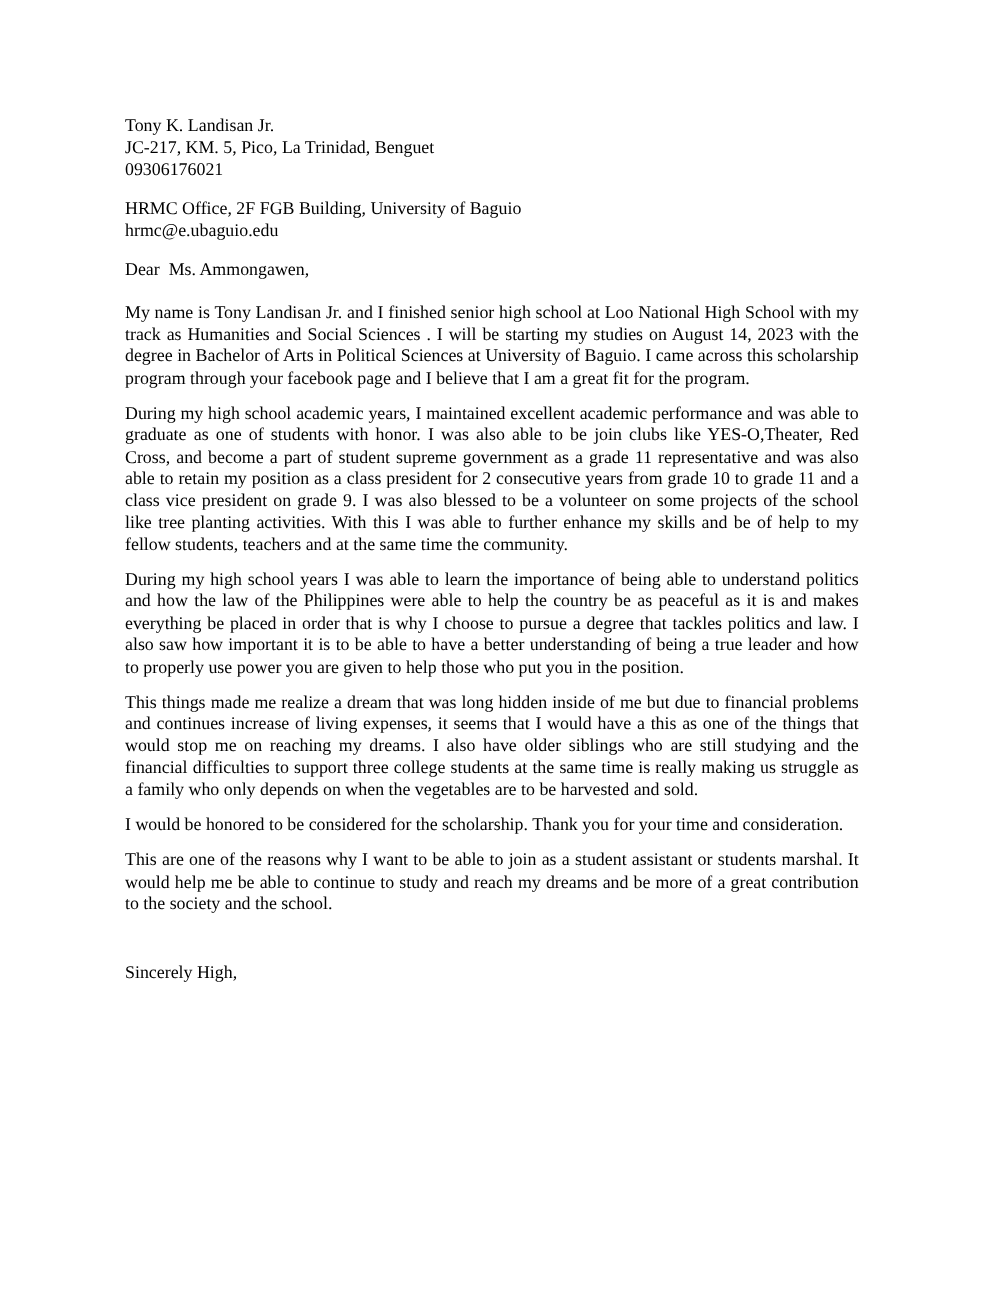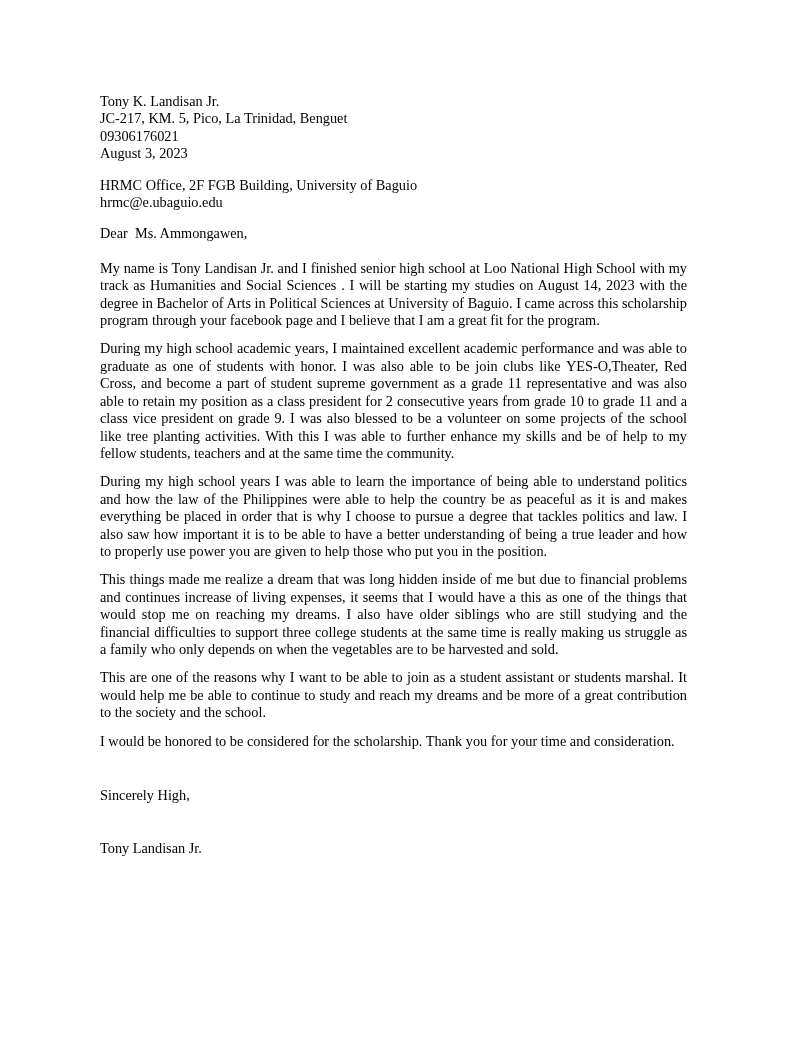--- a/index.html
+++ b/index.html
@@ -44,35 +44,33 @@
 </head>
 <body>
 
 <div class="page">
   <div class="content">
 
     <div class="block">
       <div class="line">Tony K. Landisan Jr.</div>
       <div class="line">JC-217, KM. 5, Pico, La Trinidad, Benguet</div>
       <div class="line">09306176021</div>
-      <div class="line">August 3, 2023</div>
     </div>
 
     <div class="block">
       <div class="line">HRMC Office, 2F FGB Building, University of Baguio</div>
       <div class="line">hrmc@e.ubaguio.edu</div>
     </div>
 
     <div class="salutation">Dear  Ms. Ammongawen,</div>
 
     <p class="body-paragraph">My name is Tony Landisan Jr. and I finished senior high school at Loo National High School with my track as Humanities and Social Sciences . I will be starting my studies on August 14, 2023 with the degree in Bachelor of Arts in Political Sciences at University of Baguio. I came across this scholarship program through your facebook page and I believe that I am a great fit for the program.</p>
     <p class="body-paragraph">During my high school academic years, I maintained excellent academic performance and was able to graduate as one of students with honor.  I was also able to be join clubs like YES-O,Theater, Red Cross, and become a part of student supreme government as a grade 11 representative and was also able to retain my position as a class president for 2 consecutive years  from grade 10 to grade 11 and a class vice president on grade 9. I was also blessed to be a volunteer on some projects of the school like tree planting activities. With this I was able to further enhance my skills and be of help to my fellow students, teachers and at the same time the community.</p>
     <p class="body-paragraph">During my high school years I was able to learn the importance of being able to understand politics and how the law of the Philippines were able to help the country be as peaceful as it is and makes everything be placed in order that is why I choose to pursue a degree that tackles politics and law.  I also saw how important it is to be able to have a better understanding of being a true leader and how to properly use power you are given to help those who put you in the position.</p>
     <p class="body-paragraph">This things made me realize a dream that was long hidden inside of me but due to financial problems and continues increase of  living expenses, it seems that I would have a this as one of the things that would stop me on reaching my dreams. I also have older siblings who are still studying and the financial difficulties to support three college students at the same time is really making us struggle as a family who only depends on when the vegetables are to be harvested and sold.</p>
+    <p class="body-paragraph">I would be honored to be considered for the scholarship. Thank you for your time and consideration.</p>
     <p class="body-paragraph">This are one of  the reasons why I want to be able to join as a student assistant or students marshal. It would help me be able to continue to study and reach my dreams and be more of a great contribution to the society and the school.</p>
-    <p class="body-paragraph">I would be honored to be considered for the scholarship. Thank you for your time and consideration.</p>
 
     <div class="closing">Sincerely High,</div>
 
-    <div class="signature">Tony Landisan Jr.</div>
 
   </div>
 </div>
 
 </body></html>

